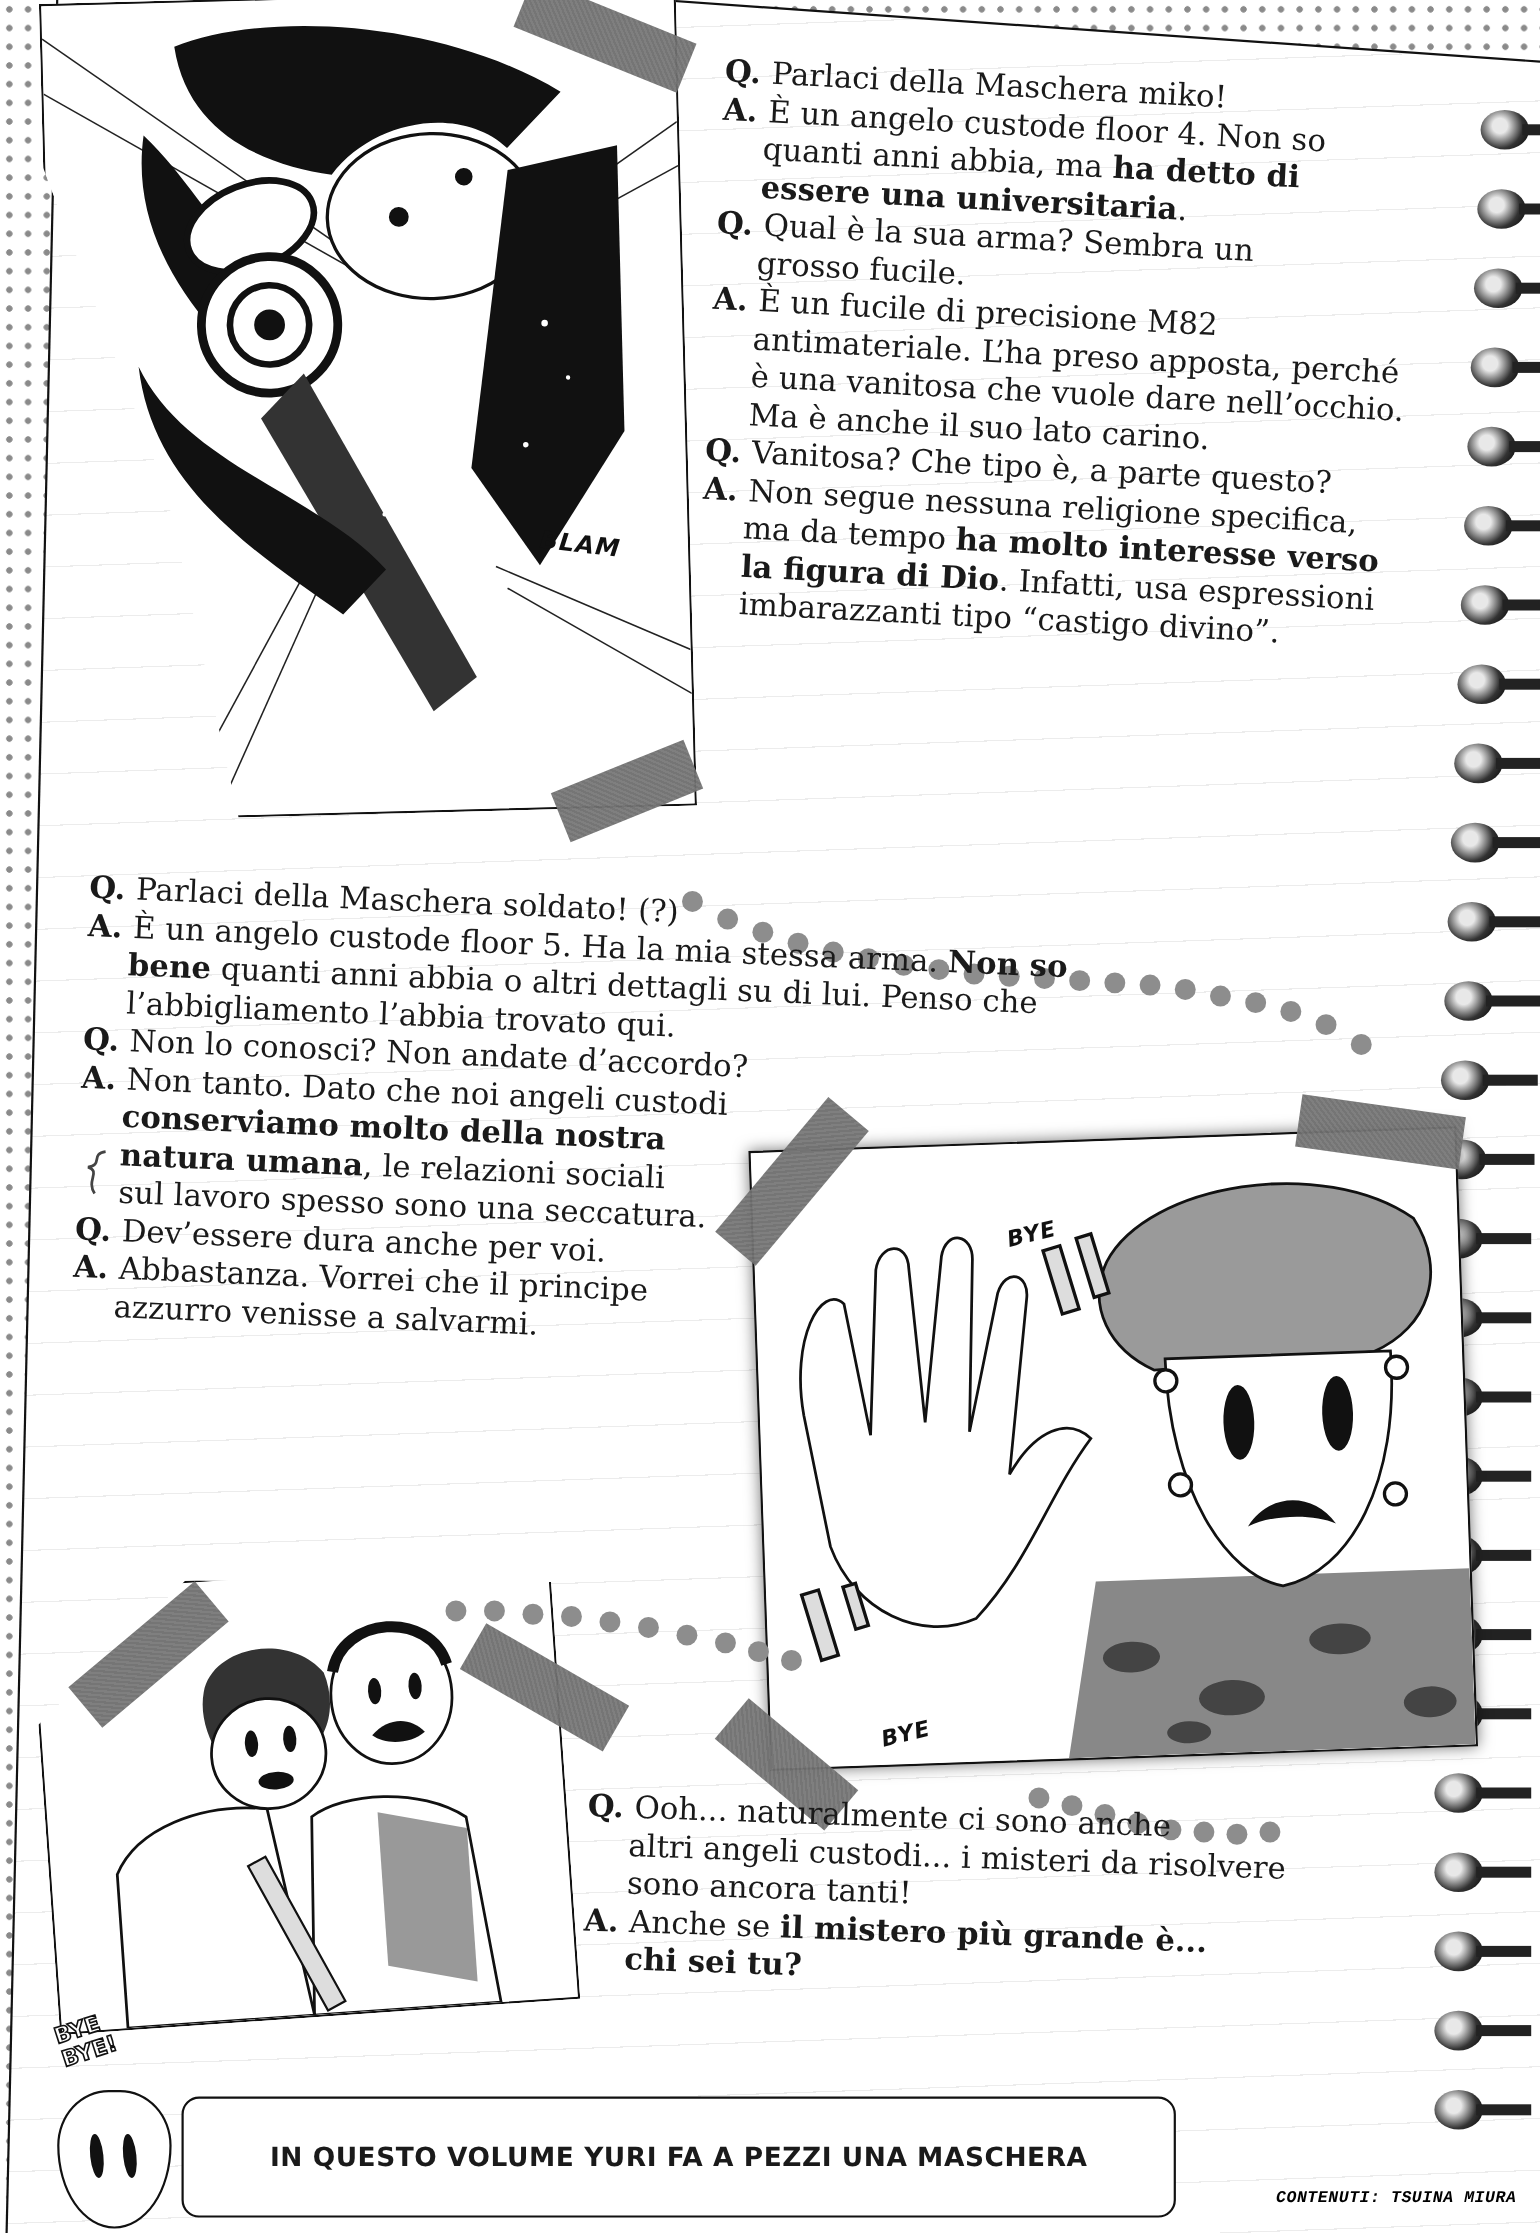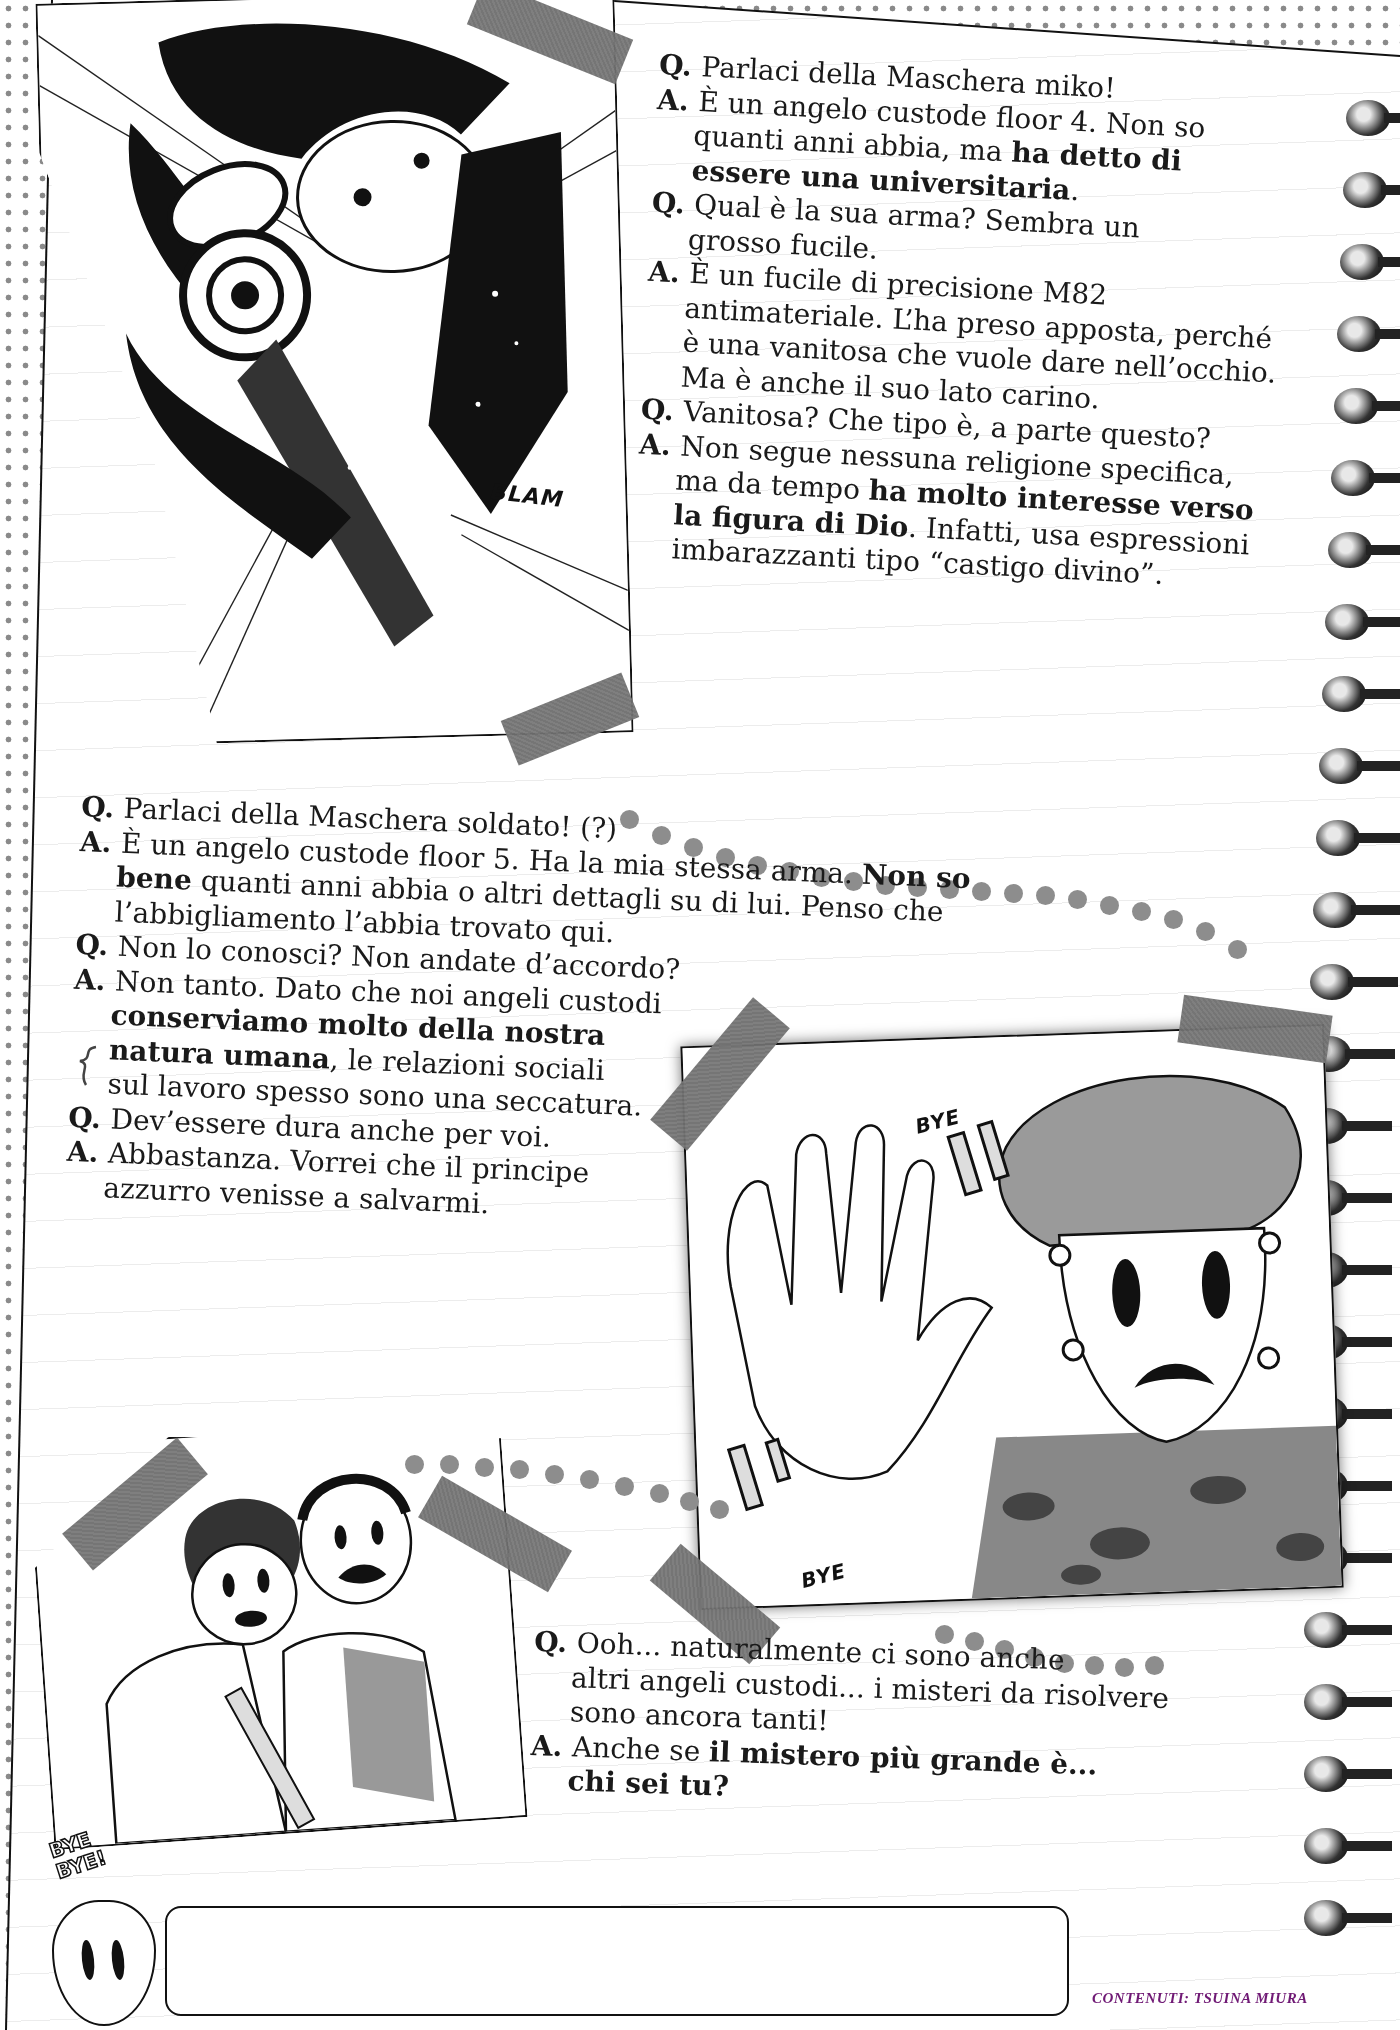--- a/index.html
+++ b/index.html
@@ -36,22 +36,22 @@
   .conn-dot{position:absolute;width:19px;height:19px;border-radius:50%;background:#8d8d8d;}
   
   .bubble{position:absolute;left:165px;top:1906px;width:900px;height:106px;border:2px solid #111;
           border-radius:16px;background:#fff;display:flex;flex-direction:column;align-items:center;justify-content:center;}
   .bubble span{font-family:"DejaVu Sans","Liberation Sans",sans-serif;font-weight:bold;font-size:24px;line-height:37px;letter-spacing:.5px;}
   .mascot{position:absolute;left:52px;top:1900px;width:100px;height:122px;border:2px solid #111;background:#fff;
           border-radius:45% 45% 50% 50% / 40% 40% 60% 60%;}
   .mascot .eye{position:absolute;top:38px;width:12px;height:40px;border-radius:50%;background:#111;}
   .byebye{position:absolute;font-family:"DejaVu Sans","Liberation Sans",sans-serif;font-weight:bold;font-size:20px;
           color:#fff;-webkit-text-stroke:1.5px #111;transform:rotate(-18deg);line-height:22px;}
-  .credit{position:absolute;left:1092px;top:1990px;font-family:Liberation Serif, serif;
-          font-style:italic;font-weight:bold;font-size:15px;color:#701a75;letter-spacing:.5px;}
+  .credit{position:absolute;left:1160px;top:1990px;font-family:Liberation Mono, monospace;
+          font-style:italic;font-weight:bold;font-size:15px;color:#000000;letter-spacing:.5px;}
 </style>
 </head>
 <body>
 
 <div class="dots"></div>
 
 <div class="sheet">
   <div class="sheet-lines"></div>
 </div>
 <svg class="sheet-border" width="1400" height="2030">
@@ -274,14 +274,15 @@
 
 <div class="byebye" style="left:52px;top:1832px;">
   <div>BYE</div>
   <div>BYE!</div>
 </div>
 <div class="mascot">
   <div class="eye" style="left:28px;transform:rotate(-6deg);"></div>
   <div class="eye" style="left:58px;transform:rotate(-6deg);"></div>
 </div>
 <div class="bubble">
+  <span>IN QUESTO VOLUME YURI FA A PEZZI UNA MASCHERA</span>
 </div>
 <div class="credit">CONTENUTI: TSUINA MIURA</div>
 
 </body></html>

